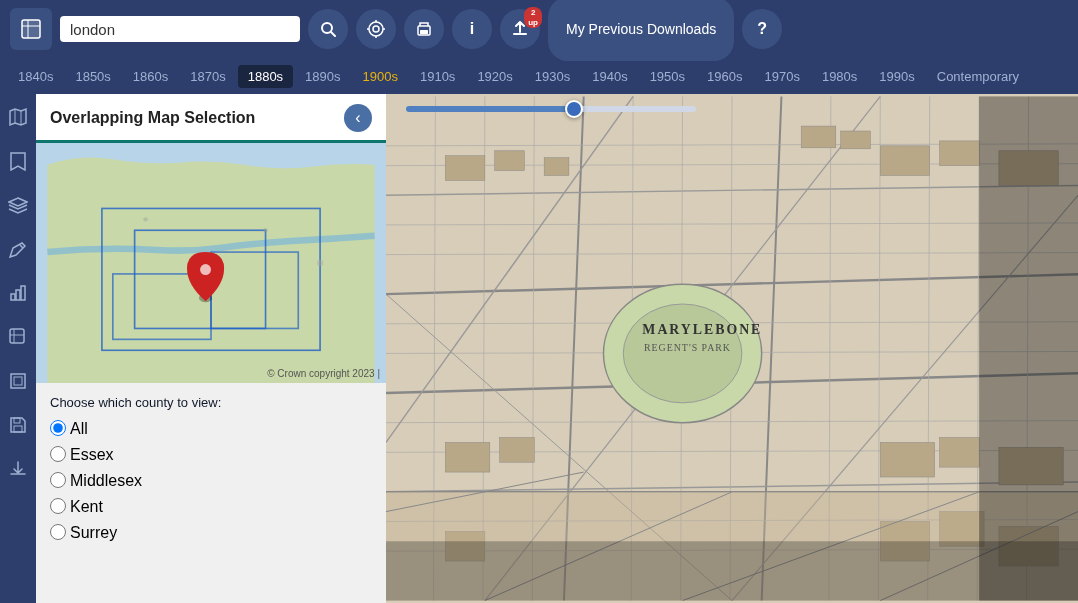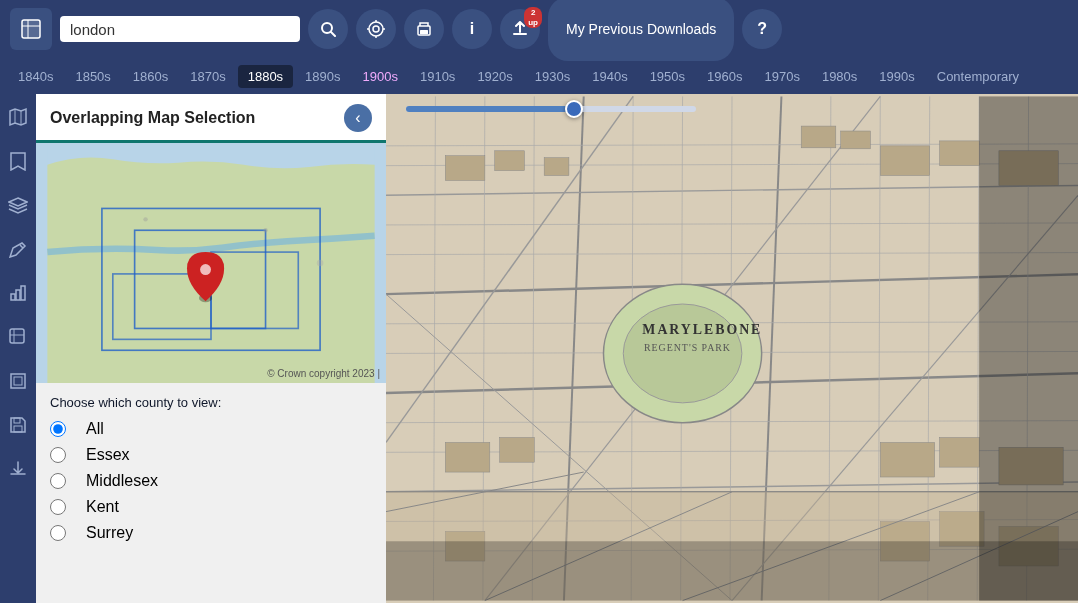--- a/index.html
+++ b/index.html
@@ -79,21 +79,21 @@
       padding: 4px 10px;
       cursor: pointer;
       border-radius: 4px;
       white-space: nowrap;
     }
     .decade-tab.active {
       background: #1a2540;
       color: white;
       font-weight: normal;
     }
-    .decade-tab.highlight-red { color: #f0abfc; }
+    .decade-tab.highlight-red { color: #eab308; }
 
     
     .main {
       display: flex;
       height: calc(603px - 58px - 36px);
     }
 
     
     .sidebar {
       background: #2d3e6d;
@@ -177,22 +177,21 @@
       padding: 12px 14px;
       background: #f0f0f0;
     }
     .county-label {
       font-size: 13px;
       color: #0f172a;
       margin-bottom: 10px;
     }
     .radio-option {
       display: flex;
-      align-items: center;
-      gap: 20px;
+      gap: 4px;
       margin-bottom: 8px;
       cursor: pointer;
     }
     .radio-option input[type="radio"] {
       width: 16px;
       height: 16px;
       cursor: pointer;
     }
 
     

